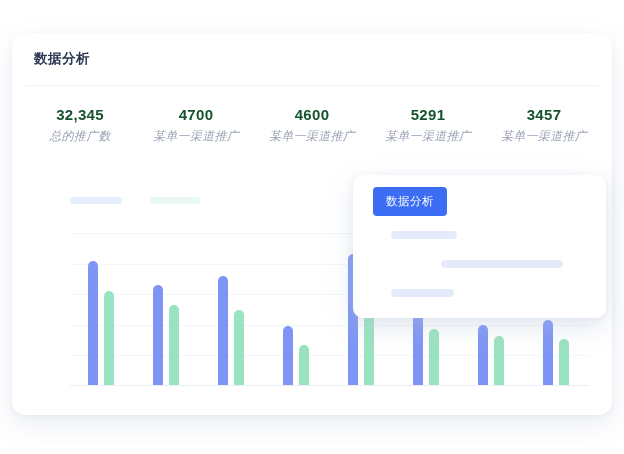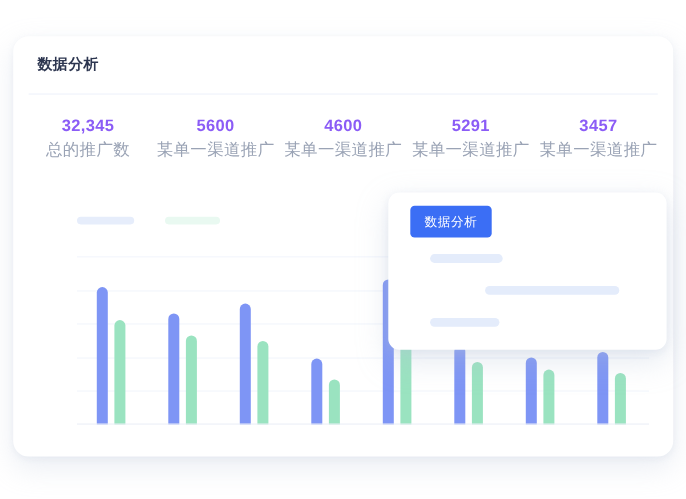--- a/index.html
+++ b/index.html
@@ -64,30 +64,31 @@
     height: 52px;
     display: flex;
   }
   .stat-item {
     flex: 1 1 0;
     text-align: center;
   }
   .stat-value {
     font-size: 15px;
     font-weight: bold;
-    color: #8b5cf6;
+    color: #14532d;
     letter-spacing: .3px;
     line-height: 20px;
   }
   .stat-label {
     margin-top: 5px;
-    font-size: 15px;
+    font-size: 12px;
     color: #9aa3b5;
     letter-spacing: .3px;
     line-height: 13px;
+    font-style: italic;
   }
 
   
   #chart-legend {
     position: absolute;
     left: 58px;
     top: 164px;
     height: 8px;
   }
   .legend-pill {
@@ -182,21 +183,21 @@
     <div id="page-title">数据分析</div>
   </div>
   <div id="header-divider"></div>
 
   <div id="stats-row">
       <div class="stat-item">
         <div class="stat-value">32,345</div>
         <div class="stat-label">总的推广数</div>
       </div>
       <div class="stat-item">
-        <div class="stat-value">5600</div>
+        <div class="stat-value">4700</div>
         <div class="stat-label">某单一渠道推广</div>
       </div>
       <div class="stat-item">
         <div class="stat-value">4600</div>
         <div class="stat-label">某单一渠道推广</div>
       </div>
       <div class="stat-item">
         <div class="stat-value">5291</div>
         <div class="stat-label">某单一渠道推广</div>
       </div>

